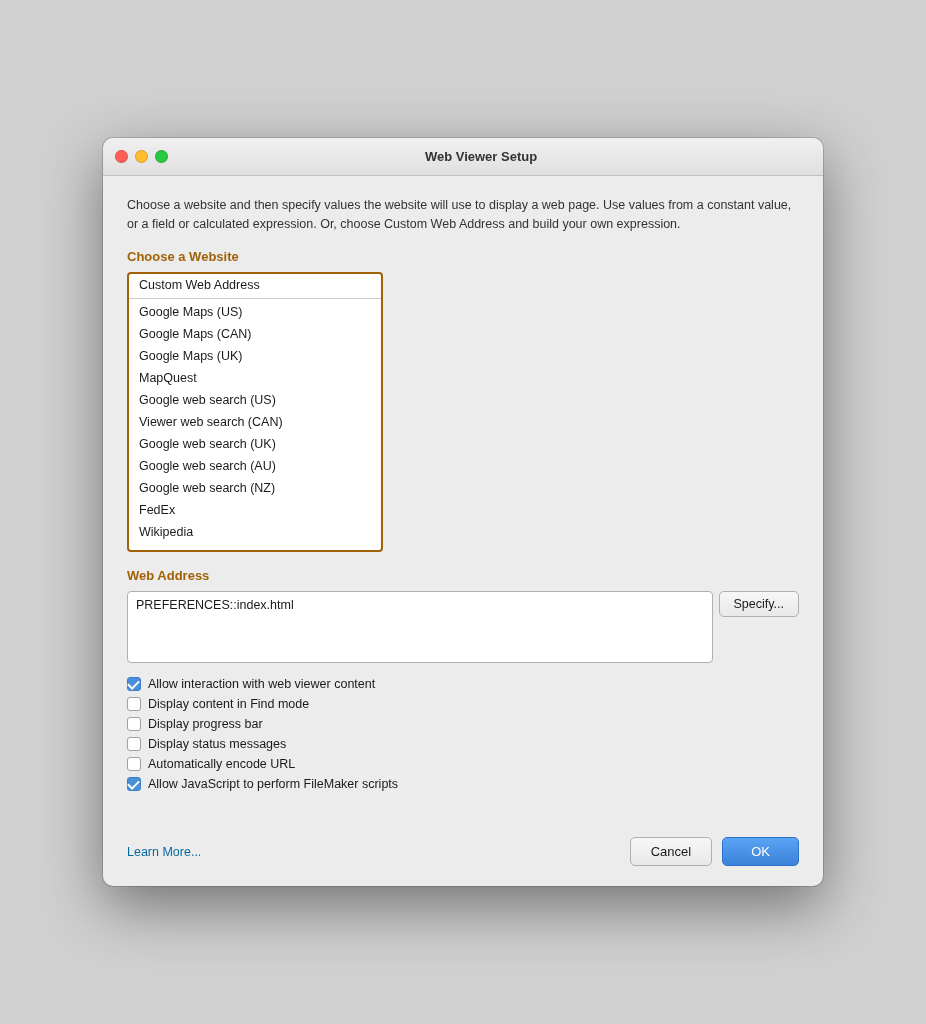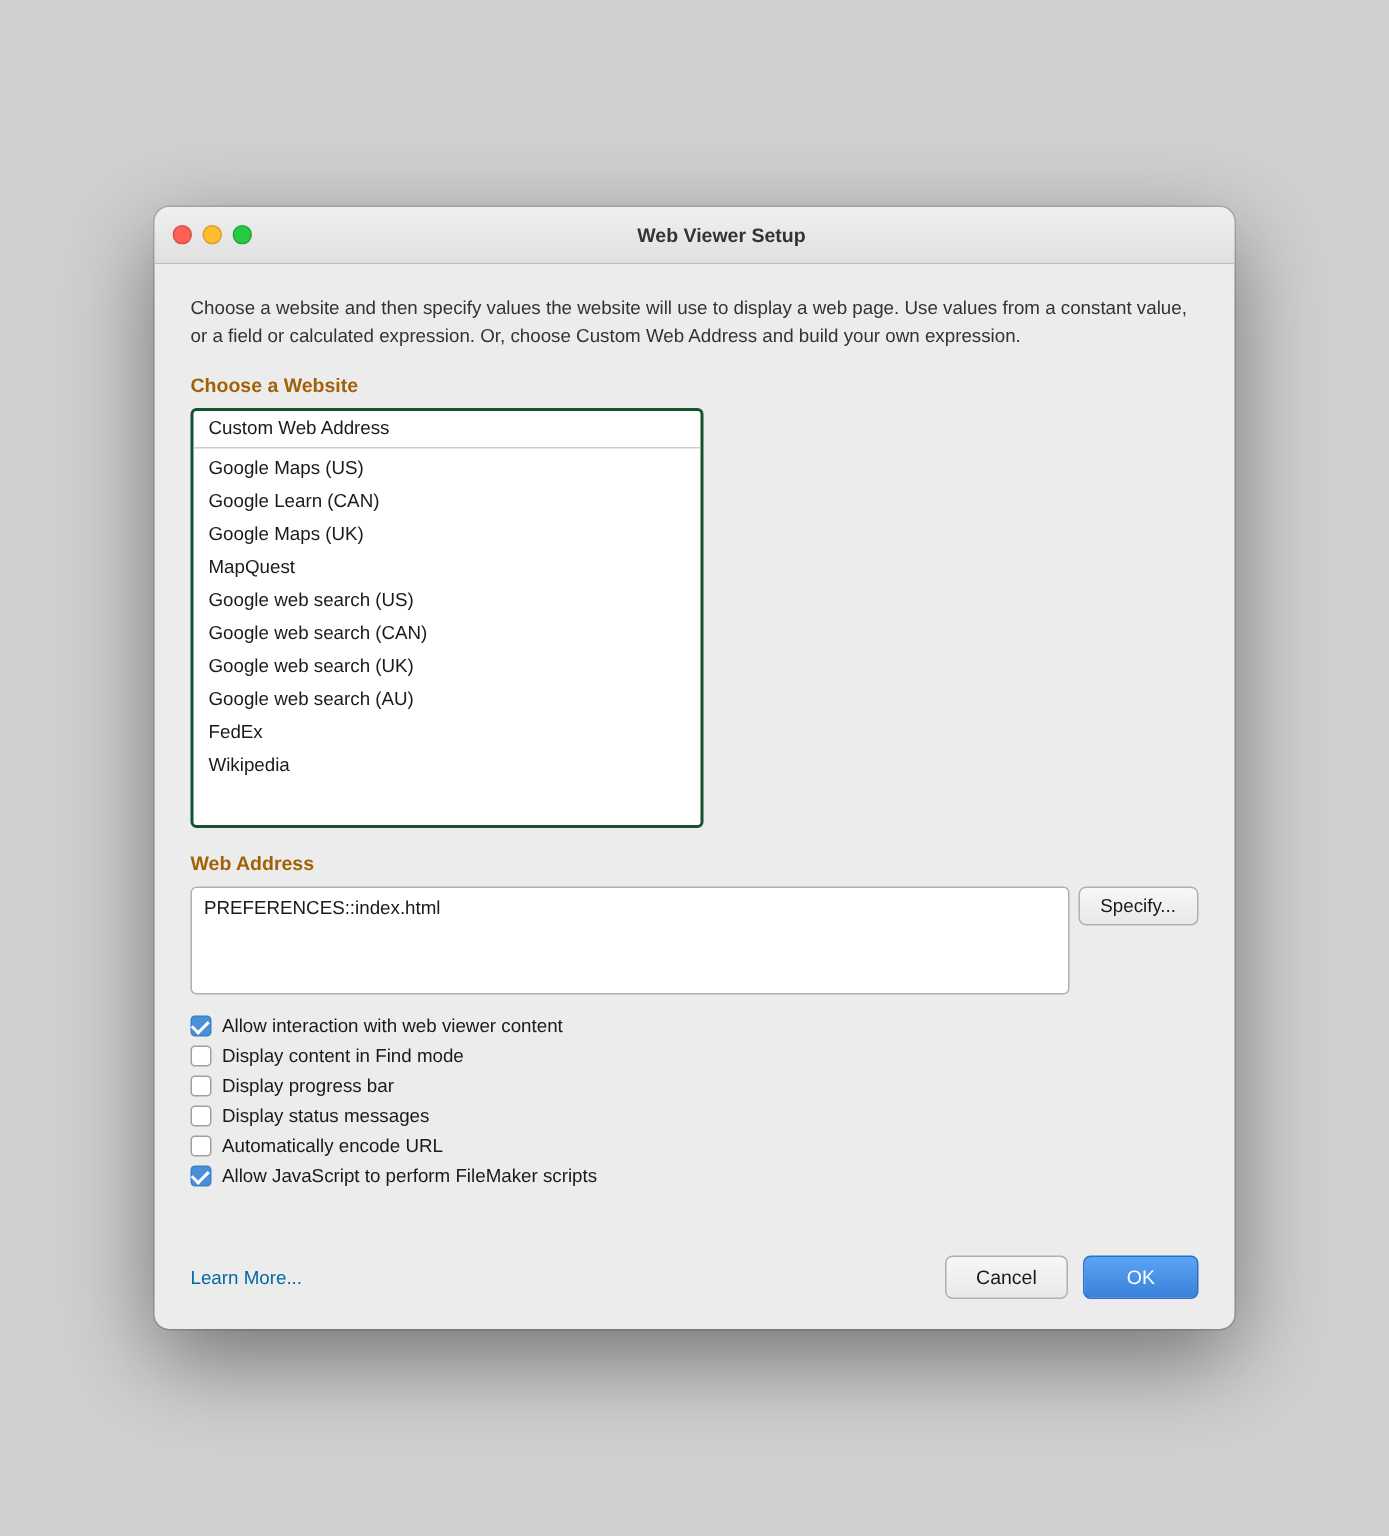--- a/index.html
+++ b/index.html
@@ -75,23 +75,23 @@
 
     .section-title {
       font-size: 13px;
       font-weight: 600;
       color: #a16207;
       margin-bottom: 8px;
     }
 
     
     .listbox {
-      width: 342px;
+      width: 256px;
       height: 280px;
-      border: 2px solid #14532d;
+      border: 2px solid #a16207;
       border-radius: 4px;
       background: #fff;
       overflow-y: scroll;
       margin-bottom: 16px;
     }
 
     .listbox-item {
       padding: 4px 10px;
       font-size: 12.5px;
       color: #1a1a1a;
@@ -260,27 +260,28 @@
   </div>
 
   <div class="content">
     <p class="description">Choose a website and then specify values the website will use to display a web page. Use values from a constant value, or a field or calculated expression. Or, choose Custom Web Address and build your own expression.</p>
 
     <div class="section-title">Choose a Website</div>
 
     <div class="listbox" id="website-listbox">
     <div class="listbox-item">Custom Web Address</div>
         <div class="listbox-item">Google Maps (US)</div>
-        <div class="listbox-item">Google Learn (CAN)</div>
+        <div class="listbox-item">Google Maps (CAN)</div>
         <div class="listbox-item">Google Maps (UK)</div>
         <div class="listbox-item">MapQuest</div>
         <div class="listbox-item">Google web search (US)</div>
-        <div class="listbox-item">Google web search (CAN)</div>
+        <div class="listbox-item">Viewer web search (CAN)</div>
         <div class="listbox-item">Google web search (UK)</div>
         <div class="listbox-item">Google web search (AU)</div>
+        <div class="listbox-item">Google web search (NZ)</div>
         <div class="listbox-item">FedEx</div>
         <div class="listbox-item">Wikipedia</div>
       </div>
 
     <div class="web-address-section">
       <div class="section-title">Web Address</div>
       <div class="web-address-row">
         <textarea class="web-address-input" id="web-address-input" style="">PREFERENCES::index.html</textarea>
         <button class="specify-btn">Specify...</button>
       </div>

